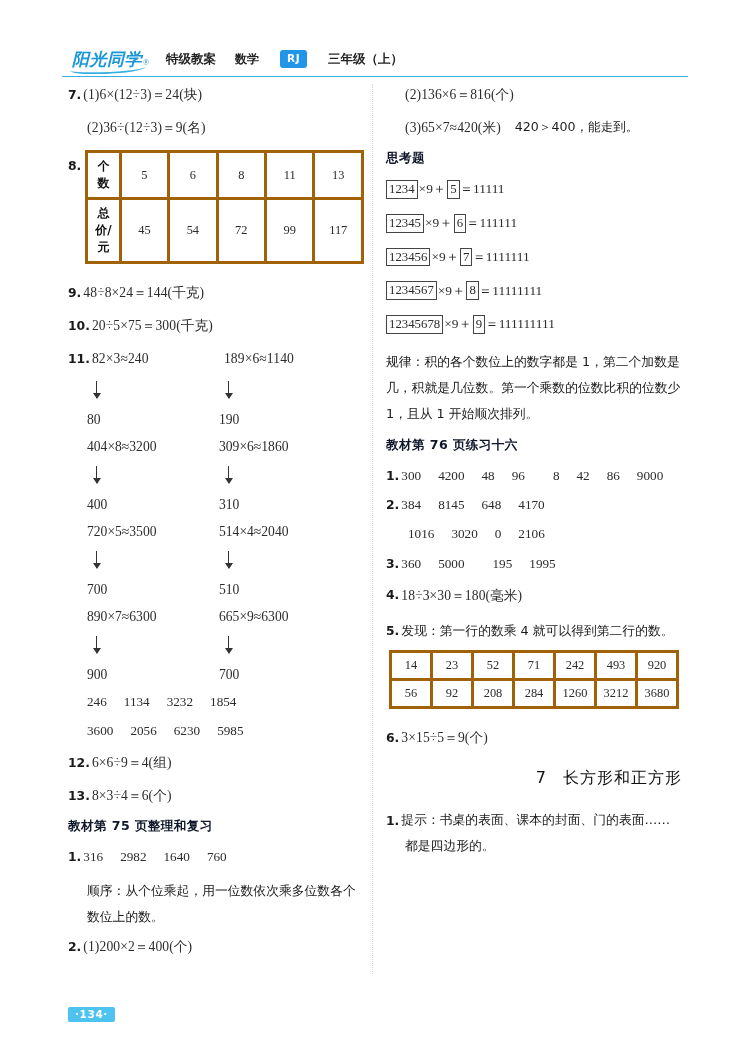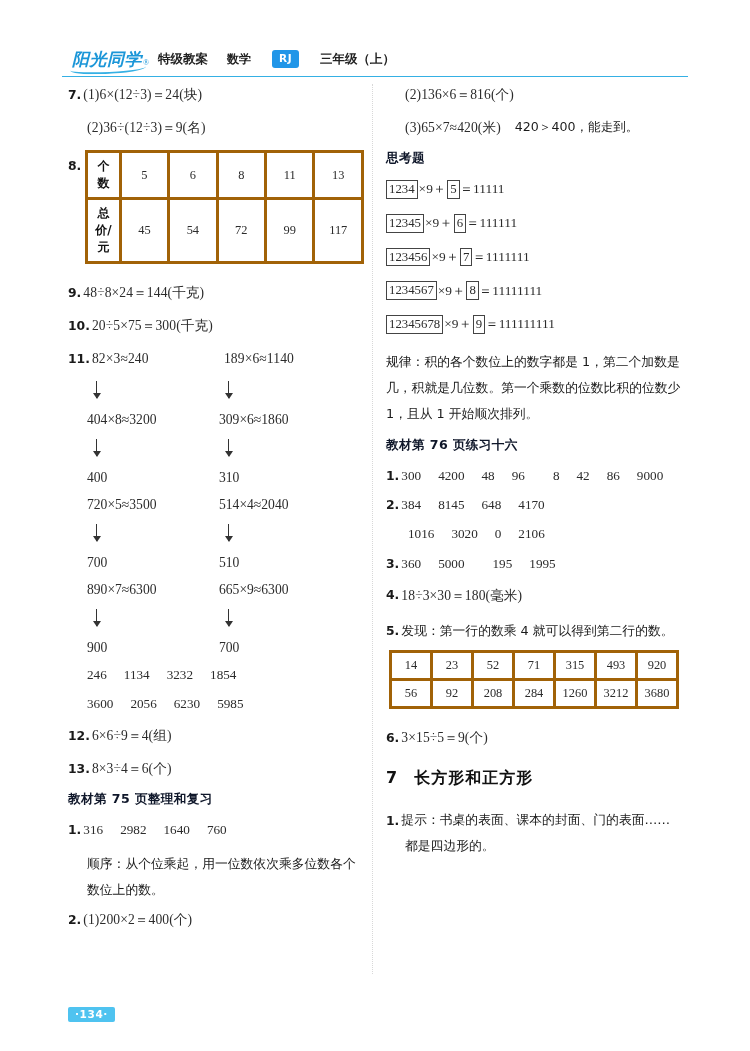--- a/index.html
+++ b/index.html
@@ -28,21 +28,21 @@
     right: 62px;
     height: 30px;
     display: flex;
     align-items: center;
     gap: 7px;
   }
   .logo-wrap {
     position: relative;
     display: flex;
     align-items: baseline;
-    margin-right: 2px;
+    margin-right: 10px;
     text-align: right;
   }
   .logo-text {
     font-family: "DejaVu Sans", sans-serif;
     font-weight: bold;
     font-size: 17px;
     letter-spacing: 0.5px;
     color: #1b96d8;
     font-style: italic;
     line-height: 1;
@@ -170,24 +170,24 @@
     font-family: "DejaVu Sans", sans-serif;
     font-weight: bold;
     font-size: 12.6px;
     color: #0f172a;
     margin: 4px 0 13px 0;
     letter-spacing: 0.4px;
   }
   
   .chapter {
     font-family: "DejaVu Sans", sans-serif;
-    font-weight: bold;
+    font-weight: normal;
     font-size: 16px;
     color: #111;
-    text-align: left;
+    text-align: right;
     margin: 20px 0 18px 0;
     letter-spacing: 1px;
   }
   .chapter .cn-num { margin-right: 16px; }
 
   
   .tbl-wrap { display: flex; align-items: flex-start; margin: 2px 0 18px 0; }
   .tbl-wrap .qnum { margin-right: 4px; padding-top: 8px; }
   table.grid {
     border-collapse: collapse;
@@ -360,20 +360,24 @@
       <span class="qnum">11.</span>
       <span class="expr" style="width:132px;">82×3≈240</span>
       <span class="expr">189×6≈1140</span>
     </div>
 
     <div class="est-row arrow-row">
       <span class="c1"><i class="arrow"></i></span>
       <span class="c2"><i class="arrow"></i></span>
     </div>
 
+    <div class="est-row" style="padding-left:19px;">
+      <span class="c1">80</span>
+      <span class="c2">190</span>
+    </div>
 
     <div class="est-row" style="padding-left:19px;justify-content:space-between;">
       <span class="c1">404×8≈3200</span>
       <span class="c2">309×6≈1860</span>
     </div>
 
     <div class="est-row arrow-row">
       <span class="c1"><i class="arrow"></i></span>
       <span class="c2"><i class="arrow"></i></span>
     </div>
@@ -559,21 +563,21 @@
     </div>
 
     <div class="tbl-center">
       <table class="grid t5">
         <tbody>
             <tr>
           <td>14</td>
           <td>23</td>
           <td>52</td>
           <td>71</td>
-          <td>315</td>
+          <td>242</td>
           <td>493</td>
           <td>920</td>
         </tr>
         <tr>
           <td>56</td>
           <td>92</td>
           <td>208</td>
           <td>284</td>
           <td>1260</td>
           <td>3212</td>

